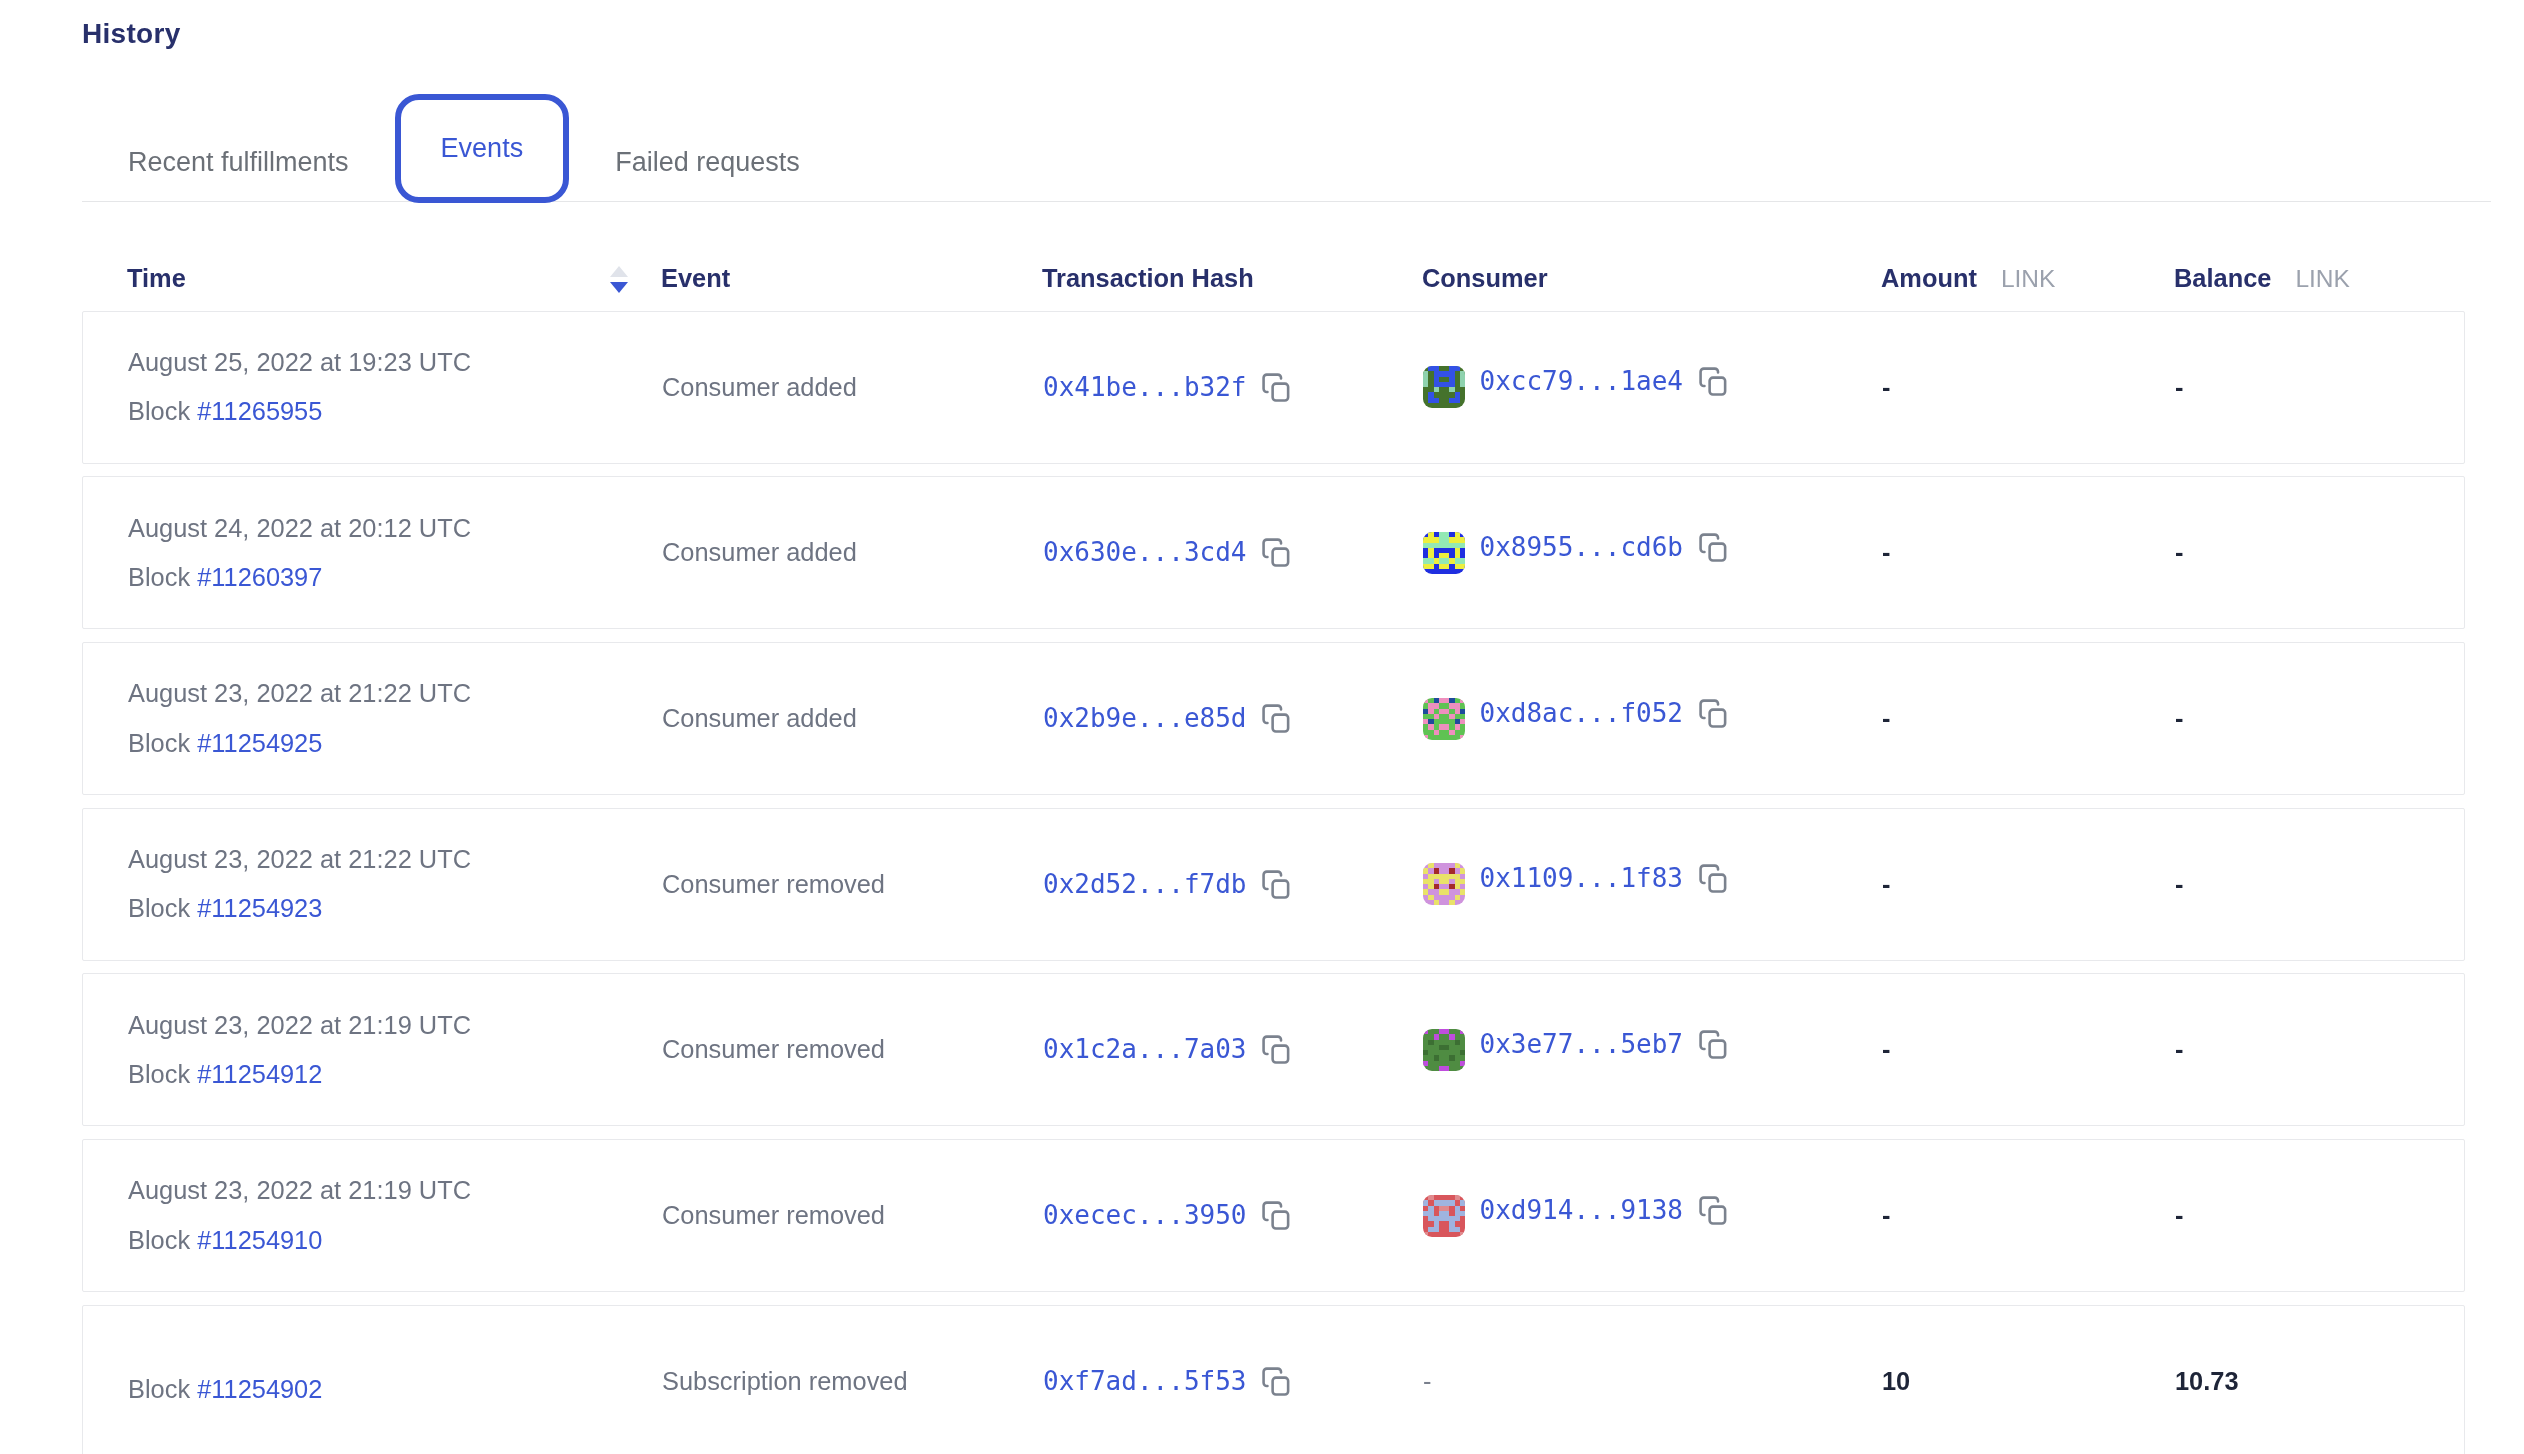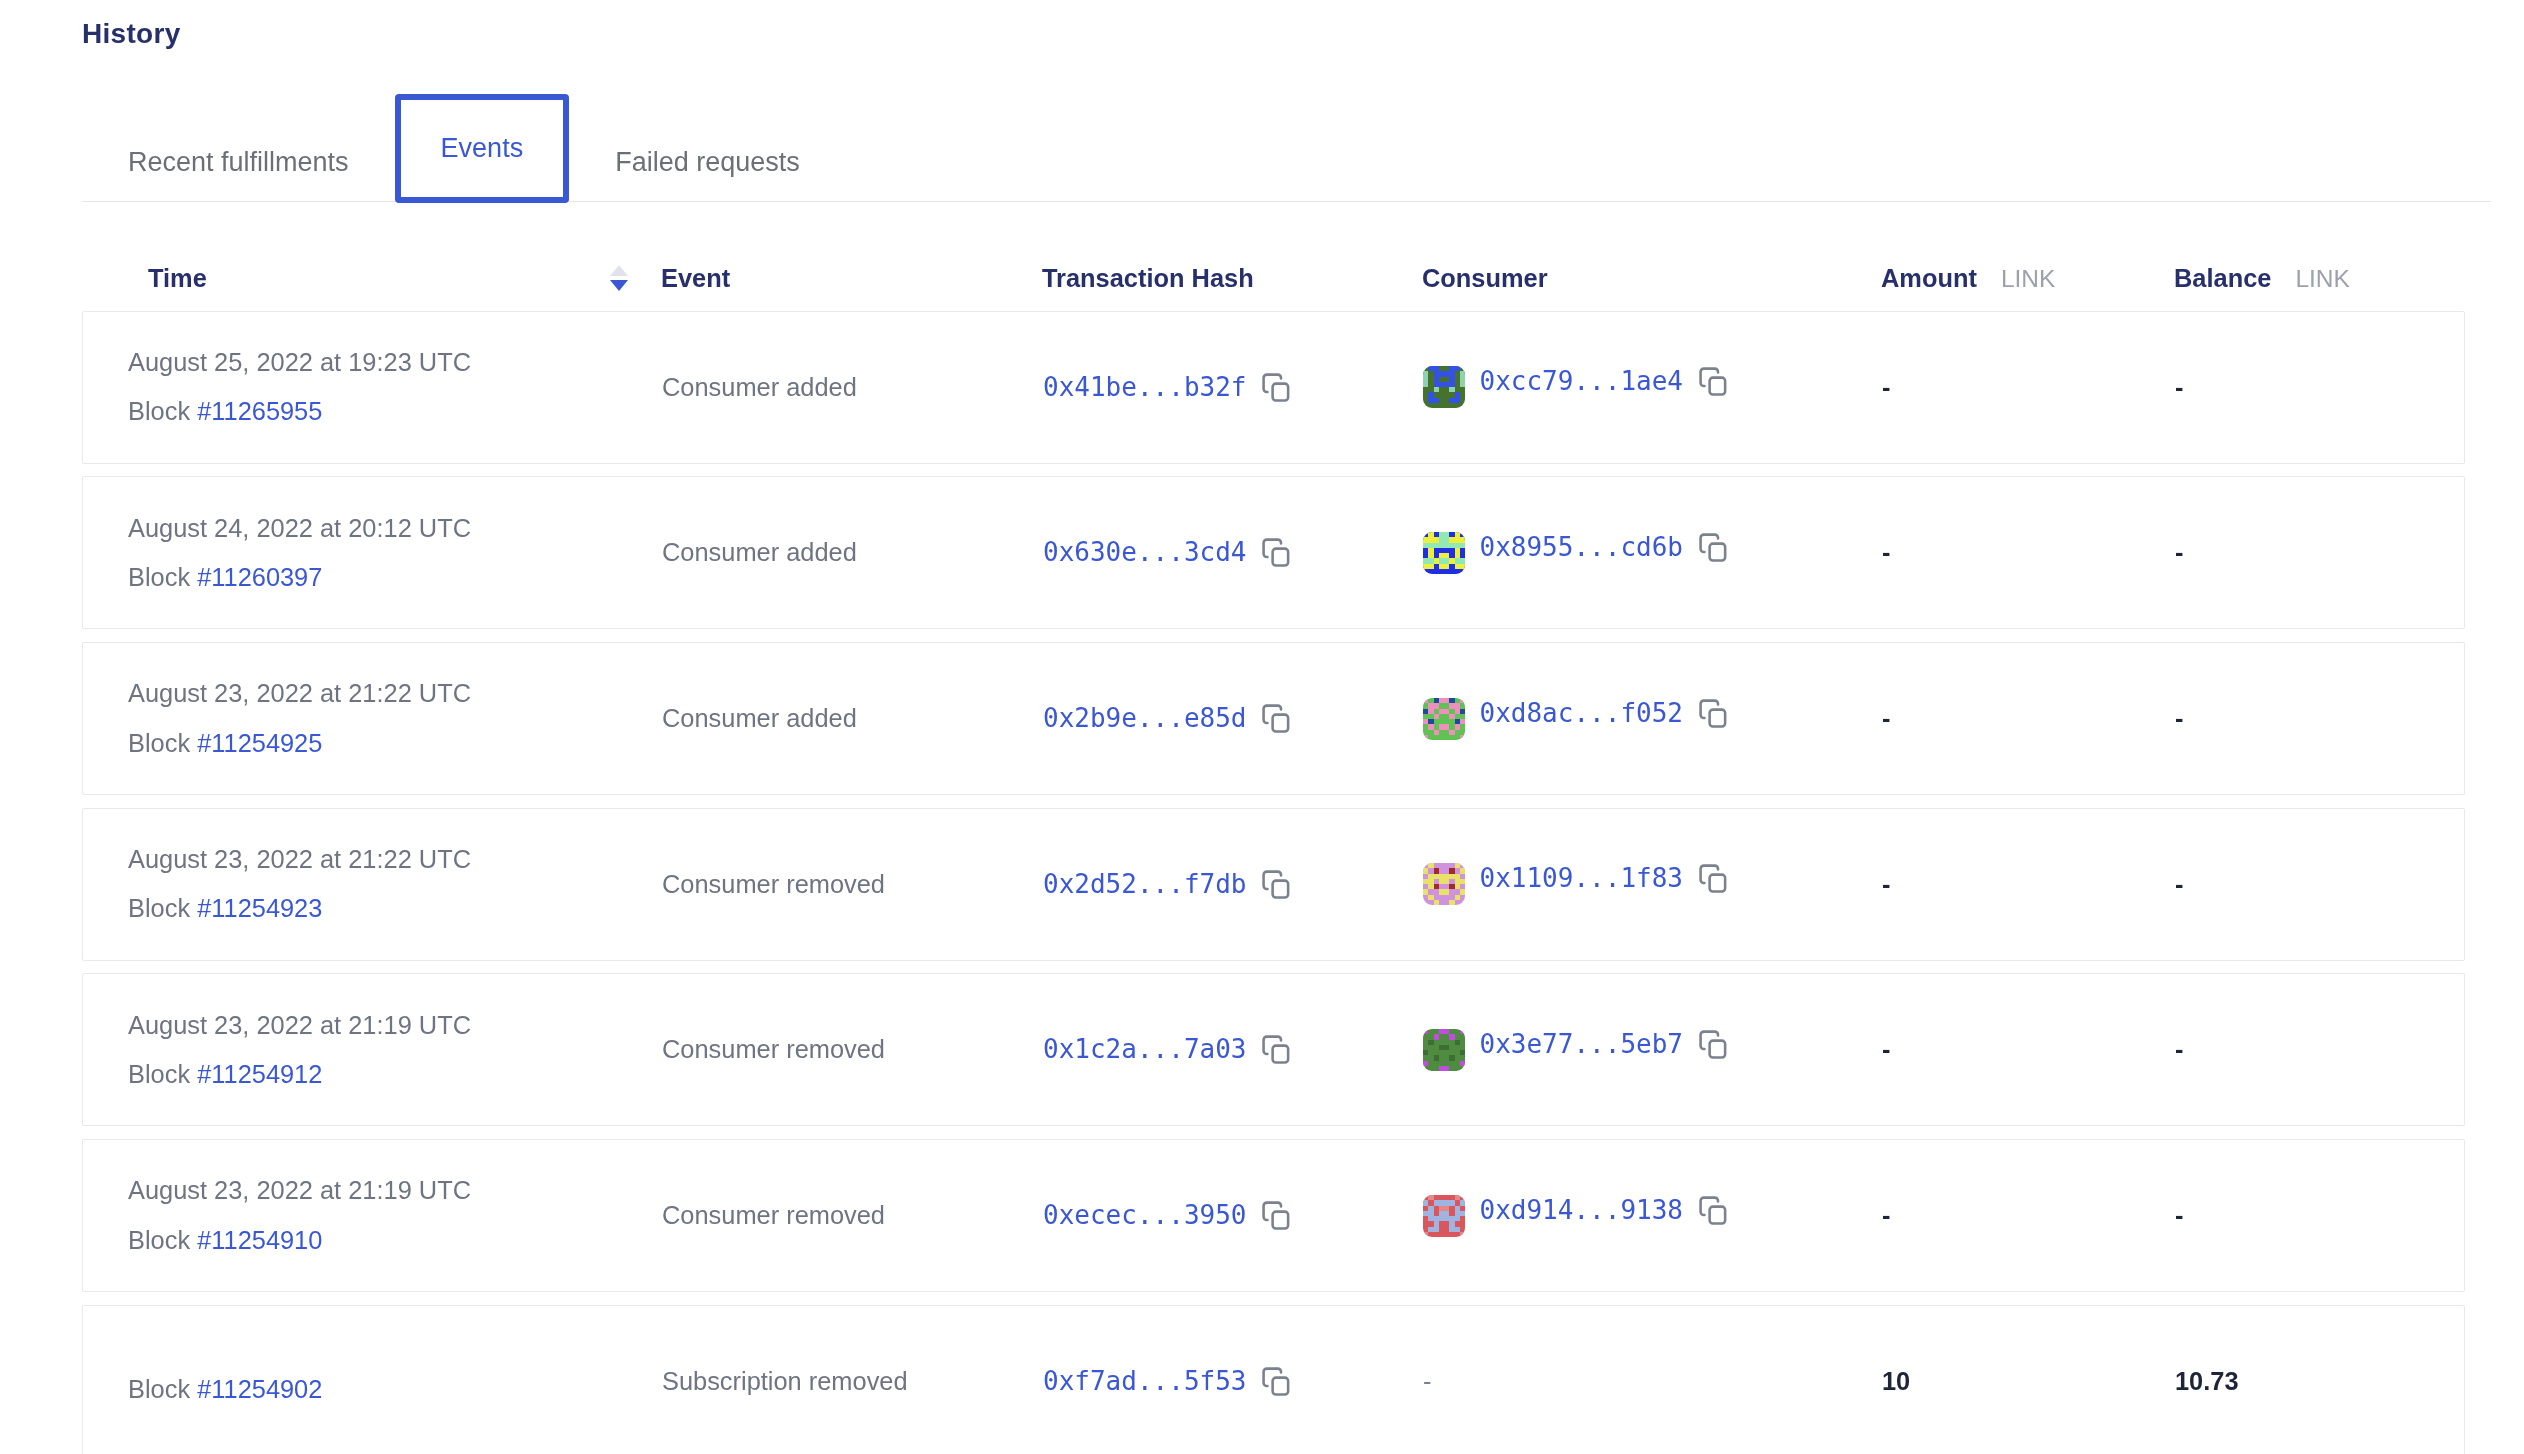--- a/index.html
+++ b/index.html
@@ -20,29 +20,29 @@
   .page{padding-left:82px;}
 
   
   .page-title{margin-top:11px;font-size:28px;font-weight:700;color:var(--navy);line-height:45px;letter-spacing:0.3px;}
 
   
   .tabs{margin-top:35px;width:2409px;height:111px;border-bottom:1.8px solid var(--divider);display:flex;align-items:center;}
   .tab{font-size:27px;color:var(--tab-gray);padding:0 23px;cursor:pointer;white-space:nowrap;margin-top:32px;}
   .tab:first-child{margin-left:23px;}
   .tab.active{align-self:flex-end;margin-bottom:-1.8px;height:109px;display:flex;align-items:center;
-    border:6.4px solid var(--accent);border-radius:4px;background:#fff;color:var(--accent);
+    border:6.4px solid var(--accent);border-radius:24px;background:#fff;color:var(--accent);
     font-weight:500;padding:0 40px;margin-left:23px;margin-right:23px;}
 
   
   .thead,.card{width:2383px;display:grid;grid-template-columns:534px 381px 380px 459px 293px 1fr;padding-left:45px;}
   .thead{margin-top:56px;height:40px;align-items:center;}
   .th{font-size:25.4px;font-weight:700;color:var(--navy);white-space:nowrap;}
   .th .unit{font-size:24.5px;font-weight:400;color:var(--gray-light);margin-left:24px;}
-  .time-th{display:flex;align-items:center;margin-left:21px;}
+  .time-th{display:flex;align-items:flex-end;}
   .sorter{margin-left:auto;margin-right:33px;display:flex;flex-direction:column;align-items:center;gap:4.5px;cursor:pointer;}
   .tri-up{width:0;height:0;border-left:9px solid transparent;border-right:9px solid transparent;border-bottom:11px solid var(--sort-up);}
   .tri-down{width:0;height:0;border-left:9px solid transparent;border-right:9px solid transparent;border-top:11px solid var(--accent);}
 
   
   .tbody{margin-top:11px;}
   .card{min-height:153px;border:1.8px solid var(--border);border-radius:2px;margin-top:12.7px;align-items:center;background:#fff;}
   .cell{font-size:25.4px;color:var(--gray);}
   .date{font-size:25.4px;color:var(--gray);line-height:33px;}
   .block-line{margin-top:16.4px;font-size:25.4px;color:var(--gray);line-height:33px;}

